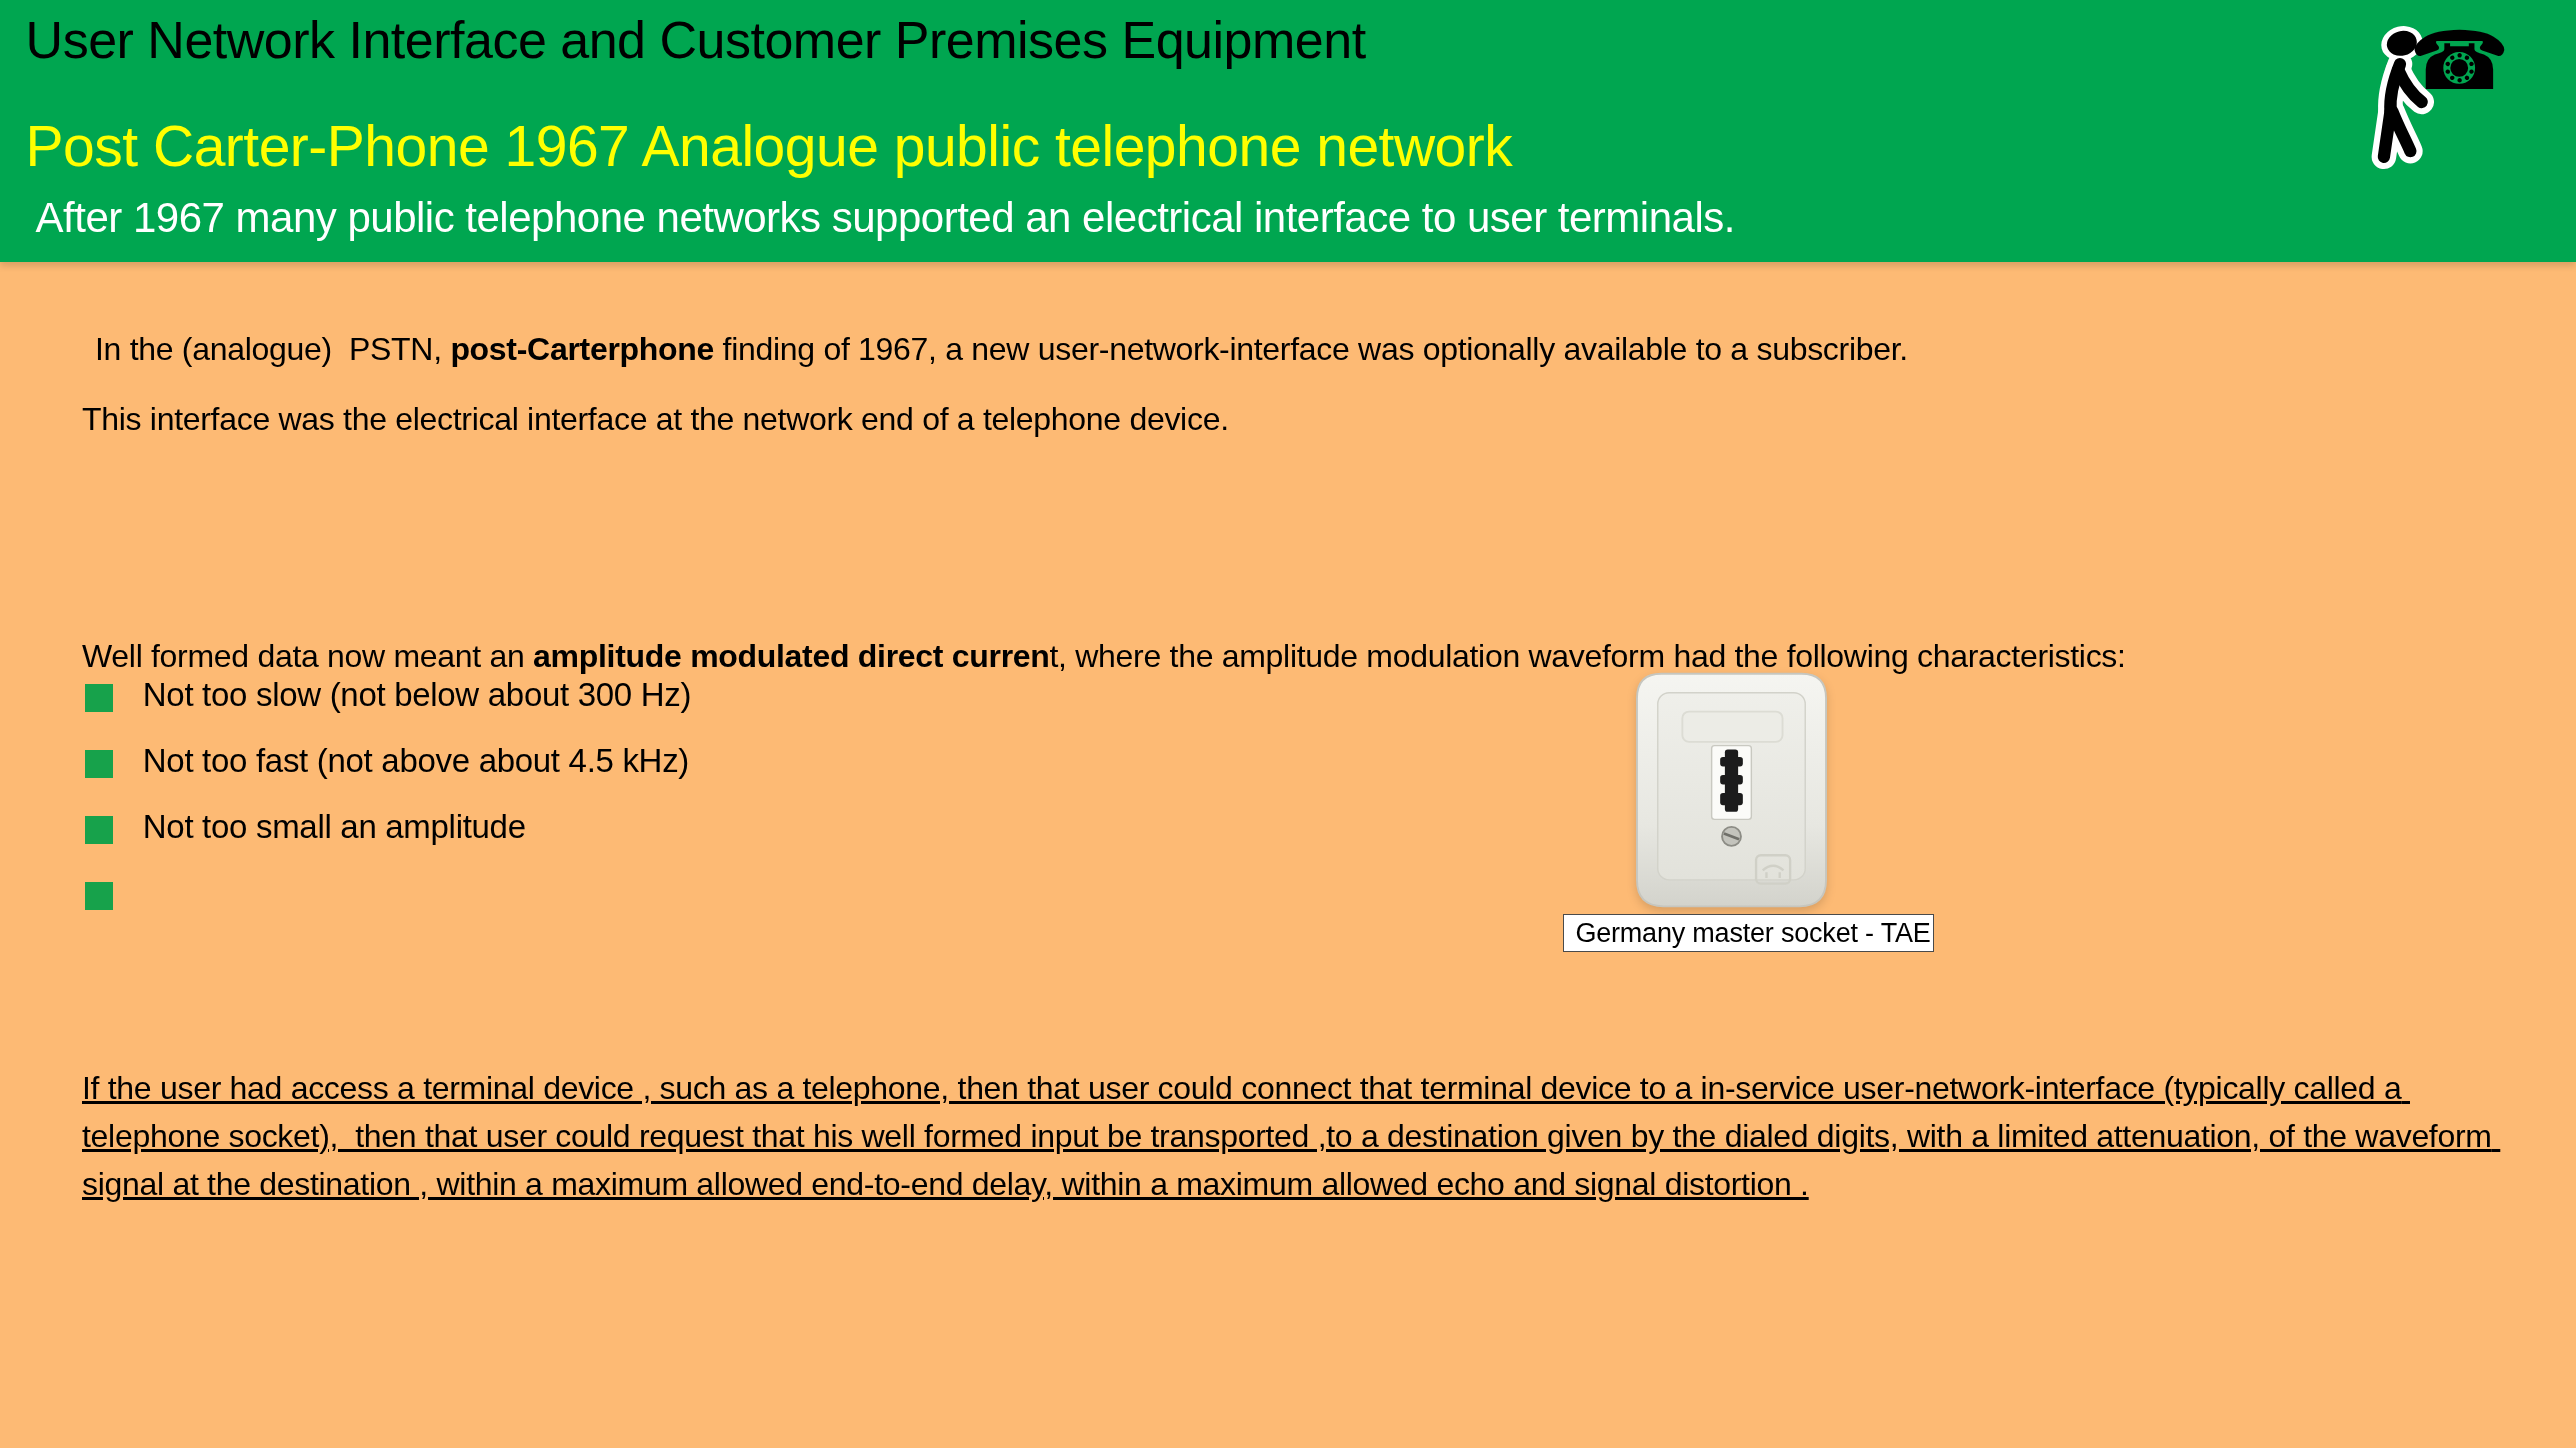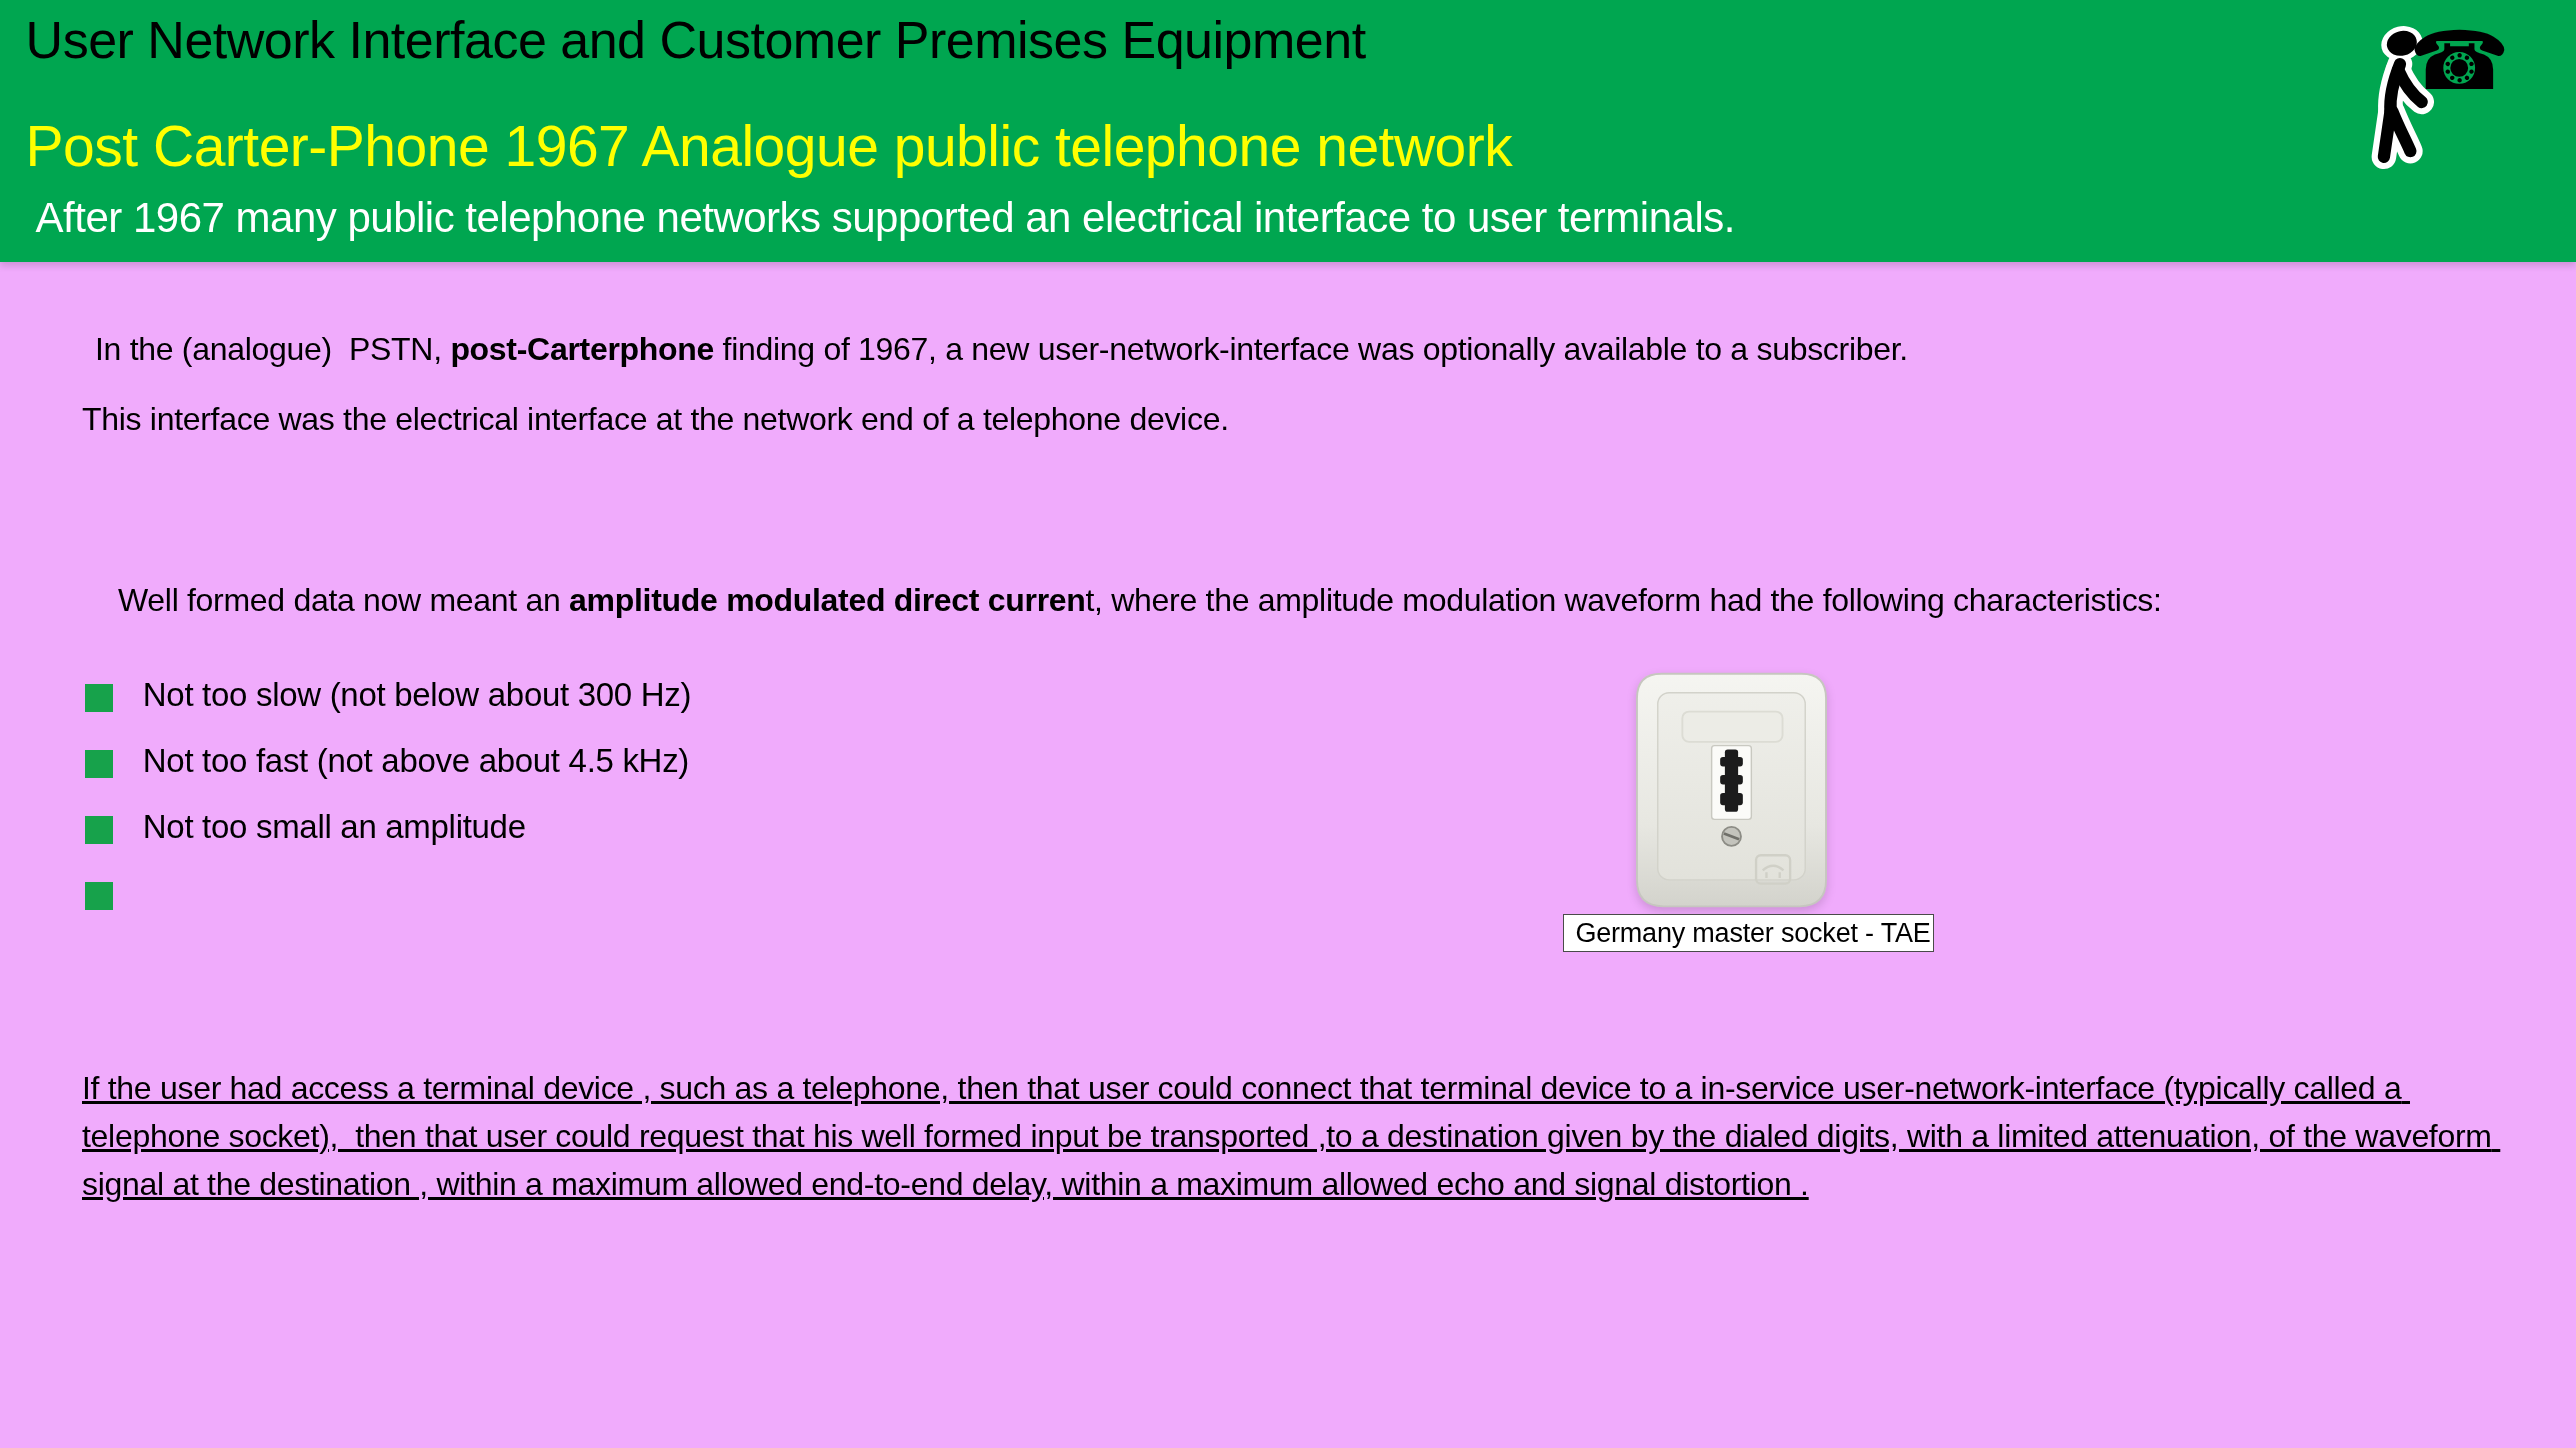--- a/index.html
+++ b/index.html
@@ -1,19 +1,19 @@
 <!DOCTYPE html>
 <html style="font-size:15px"><head>
 <meta charset="utf-8">
 <style>
   html,body{margin:0;padding:0;background:#ffffff;}
   .slide{
     position:relative;
     width:2576px;height:1449px;
-    background:#f0abfc;
+    background:#fdba74;
     font-family:"Liberation Sans",sans-serif;
     overflow:hidden;
   }
   
   .banner{
     position:absolute;left:0;top:0;width:2576px;height:262px;
     background:#00A650;
     box-shadow:0 3.8px 6.6px rgba(0,0,0,.14);
   }
   .banner .title{
@@ -42,21 +42,21 @@
   }
   
   .para{
     position:absolute;left:82px;
     font-size:32px;line-height:44px;color:#000;
     letter-spacing:-0.3px;
   }
   .one-line{white-space:pre;}
   .p1{top:327px;margin-left:13px;}
   .p2{top:397px;}
-  .p3{top:578px;margin-left:36px;}
+  .p3{top:634px;}
   .p4{top:1064px;width:2411px;white-space:pre-wrap;line-height:48px;text-decoration:underline;}
   .bold{font-weight:bold;}
   
   .bullets{position:absolute;left:82px;top:662px;}
   .bullet-row{
     display:flex;align-items:center;
     height:66px;font-size:33px;line-height:42px;color:#000;
     letter-spacing:-0.3px;
   }
   .bullet-square{

